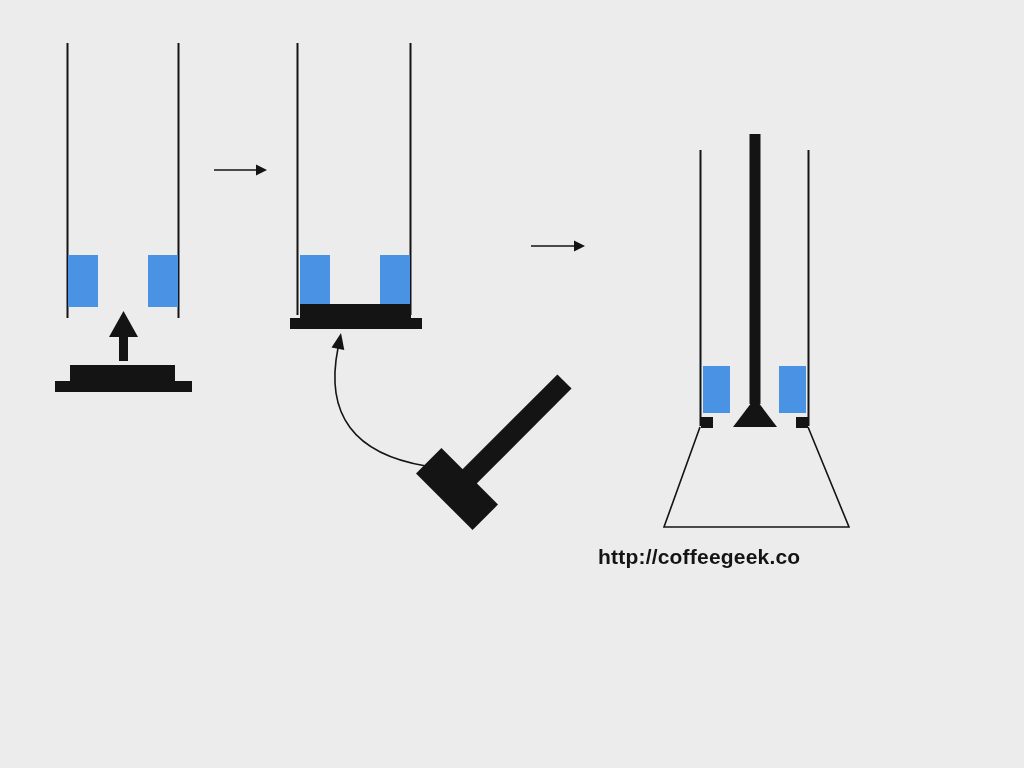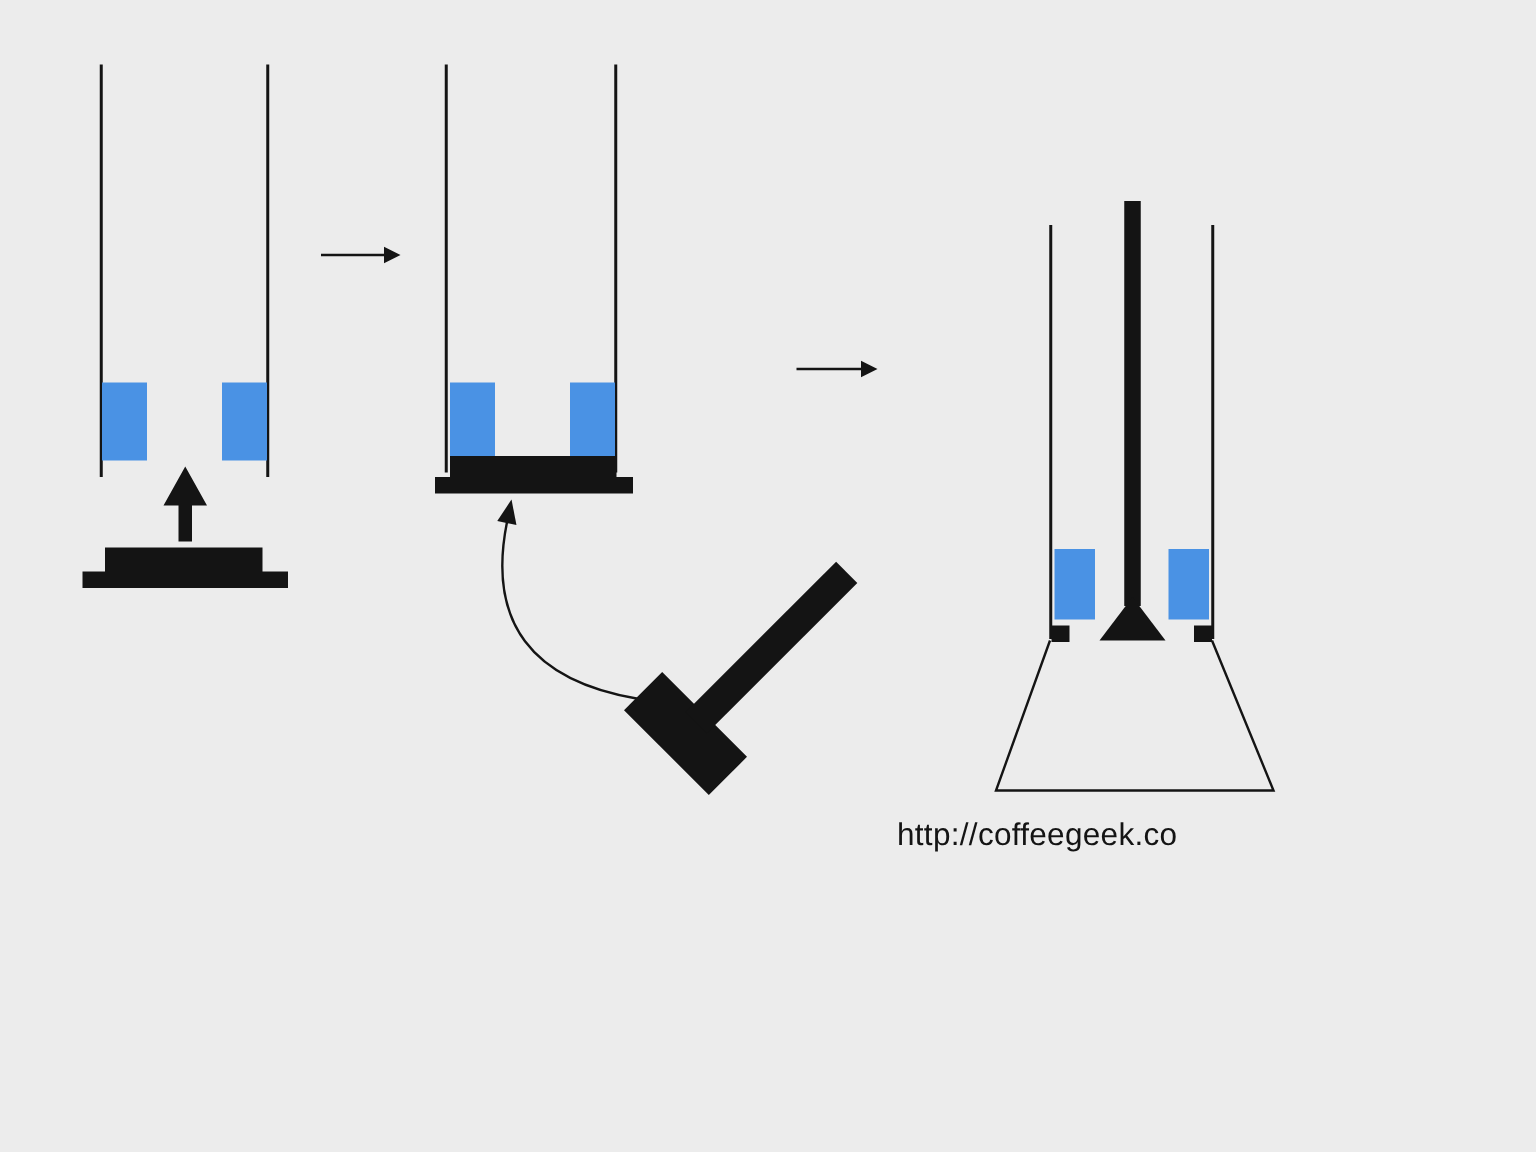--- a/index.html
+++ b/index.html
@@ -17,21 +17,21 @@
   }
   svg { position: absolute; left: 0; top: 0; }
   .wall   { stroke: var(--ink, #141414); stroke-width: 2;   fill: none; }
   .thin   { stroke: var(--ink, #141414); stroke-width: 1.6; fill: none; }
   .ink    { fill: var(--ink, #141414); stroke: none; }
   .gasket { fill: var(--blue, #4a92e4); stroke: none; }
   .caption {
     position: absolute;
     left: 598px; top: 545px;
     font-size: 21px;
-    font-weight: normal;
+    font-weight: bold;
     color: var(--ink, #141414);
     letter-spacing: 0.2px;
   }
 </style>
 </head>
 <body>
 
 <div class="stage">
 
   <svg width="1024" height="768" viewBox="0 0 1024 768">

